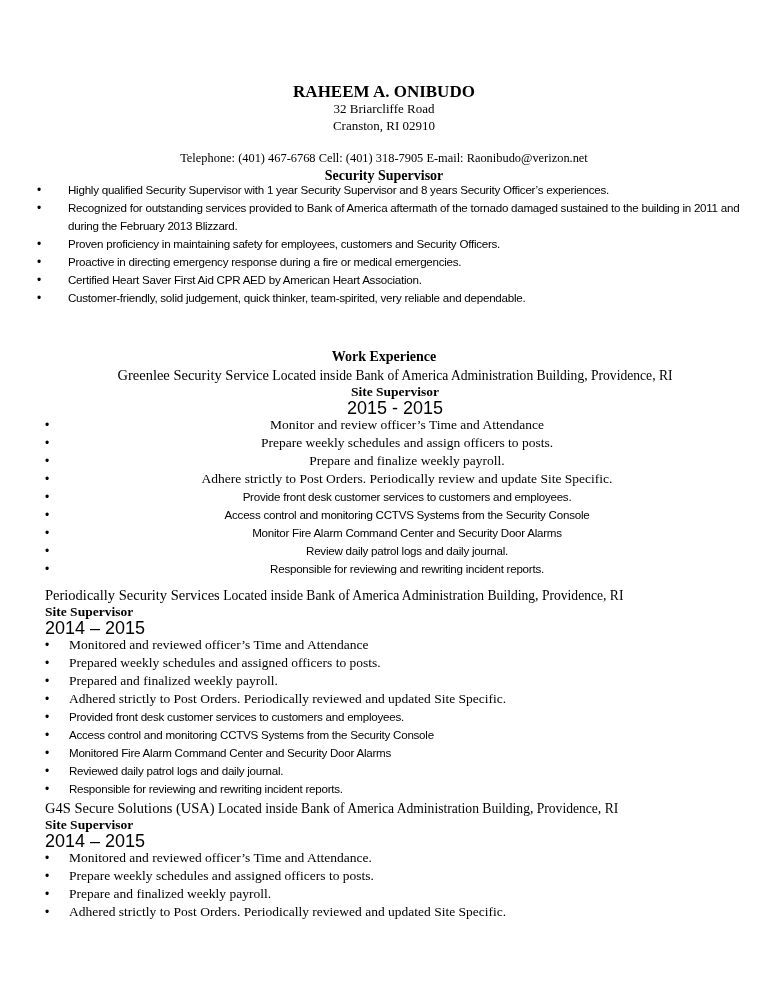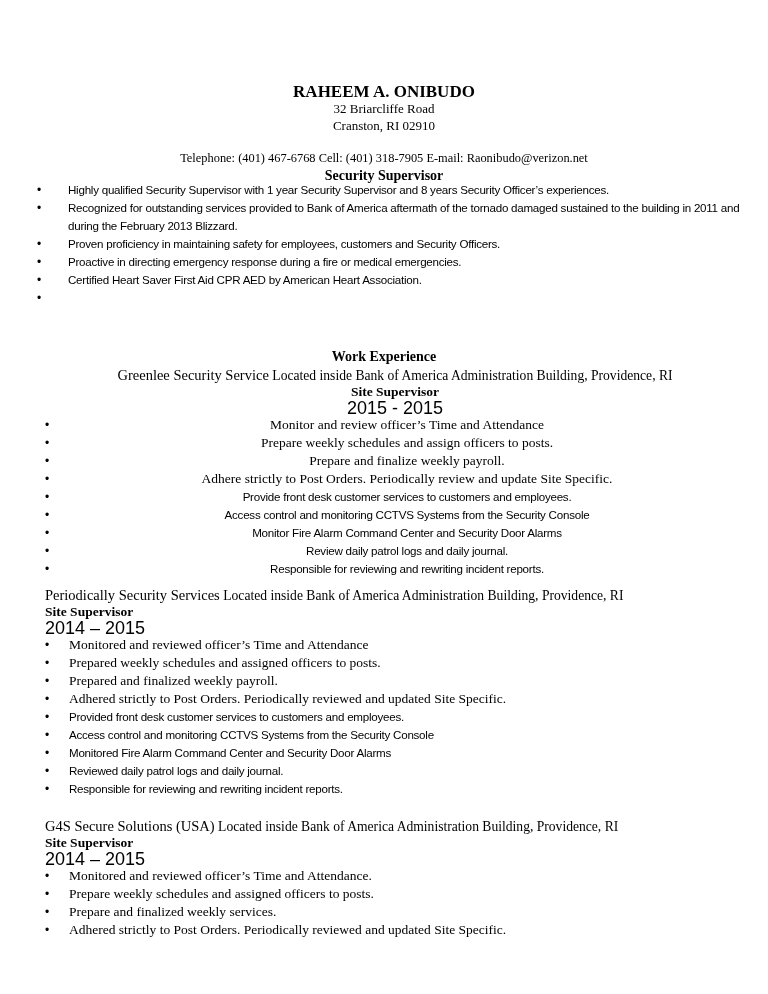--- a/index.html
+++ b/index.html
@@ -28,40 +28,40 @@
   .job .company .loc { font-size: 13.6px; }
   .job .role { font-family: "Liberation Serif", "DejaVu Serif", serif; font-size: 13.5px; font-weight: bold; line-height: 16px; }
   .job .years { font-family: Liberation Sans, sans-serif; font-size: 18px; line-height: 16px; }
   .job ul { list-style: none; margin: 0; padding: 0; }
   .job li { position: relative; padding-left: 24px; line-height: 18px; white-space: nowrap; }
   .job li .dot { position: absolute; left: 0; top: 0; font-size: 12px; font-family: "Liberation Sans", sans-serif; }
   .job li.s { font-family: "Liberation Serif", "DejaVu Serif", serif; font-size: 13.5px; }
   .job li.a { font-family: "Liberation Sans", "DejaVu Sans", sans-serif; font-size: 11.6px; letter-spacing: -0.25px; }
   .job1 { top: 367px; text-align: center; }
   .job2 { top: 587px; }
-  .job3 { top: 818px; }
+  .job3 { top: 800px; }
 </style>
 </head>
 <body>
 
 <div class="page">
 
   <div class="center serif name">RAHEEM A. ONIBUDO</div>
   <div class="center serif addr addr1">32 Briarcliffe Road</div>
   <div class="center serif addr addr2">Cranston, RI 02910</div>
   <div class="center serif contact">Telephone: (401) 467-6768 Cell: (401) 318-7905 E-mail: Raonibudo@verizon.net</div>
 
   <div class="center serif sec-title st1">Security Supervisor</div>
   <div class="bul sum">
     <div class="row"><span class="dot">•</span><span>Highly qualified Security Supervisor with 1 year Security Supervisor and 8 years Security Officer’s experiences.</span></div>
     <div class="row" style="padding-right:10px;"><span class="dot">•</span><span>Recognized for outstanding services provided to Bank of America aftermath of the tornado damaged sustained to the building in 2011 and during the February 2013 Blizzard.</span></div>
     <div class="row"><span class="dot">•</span><span>Proven proficiency in maintaining safety for employees, customers and Security Officers.</span></div>
     <div class="row"><span class="dot">•</span><span>Proactive in directing emergency response during a fire or medical emergencies.</span></div>
     <div class="row"><span class="dot">•</span><span>Certified Heart Saver First Aid CPR AED by American Heart Association.</span></div>
-    <div class="row"><span class="dot">•</span></div>
+    <div class="row"><span class="dot">•</span><span>Customer-friendly, solid judgement, quick thinker, team-spirited, very reliable and dependable.</span></div>
   </div>
 
   <div class="center serif sec-title st2">Work Experience</div>
 
   <div class="job job1">
     <div class="company"><span class="firm">Greenlee Security Service</span> <span class="loc">Located inside Bank of America Administration Building, Providence, RI</span></div>
     <div class="role">Site Supervisor</div>
     <div class="years">2015 - 2015</div>
     <ul>
       <li class="s"><span class="dot">•</span><span>Monitor and review officer’s Time and Attendance</span></li>
@@ -93,18 +93,18 @@
     </ul>
   </div>
 
   <div class="job job3">
     <div class="company"><span class="firm">G4S Secure Solutions (USA)</span> <span class="loc">Located inside Bank of America Administration Building, Providence, RI</span></div>
     <div class="role">Site Supervisor</div>
     <div class="years">2014 – 2015</div>
     <ul>
       <li class="s"><span class="dot">•</span><span>Monitored and reviewed officer’s Time and Attendance.</span></li>
       <li class="s"><span class="dot">•</span><span>Prepare weekly schedules and assigned officers to posts.</span></li>
-      <li class="s"><span class="dot">•</span><span>Prepare and finalized weekly services.</span></li>
+      <li class="s"><span class="dot">•</span><span>Prepare and finalized weekly payroll.</span></li>
       <li class="s"><span class="dot">•</span><span>Adhered strictly to Post Orders. Periodically reviewed and updated Site Specific.</span></li>
     </ul>
   </div>
 
 </div>
 
 </body></html>

